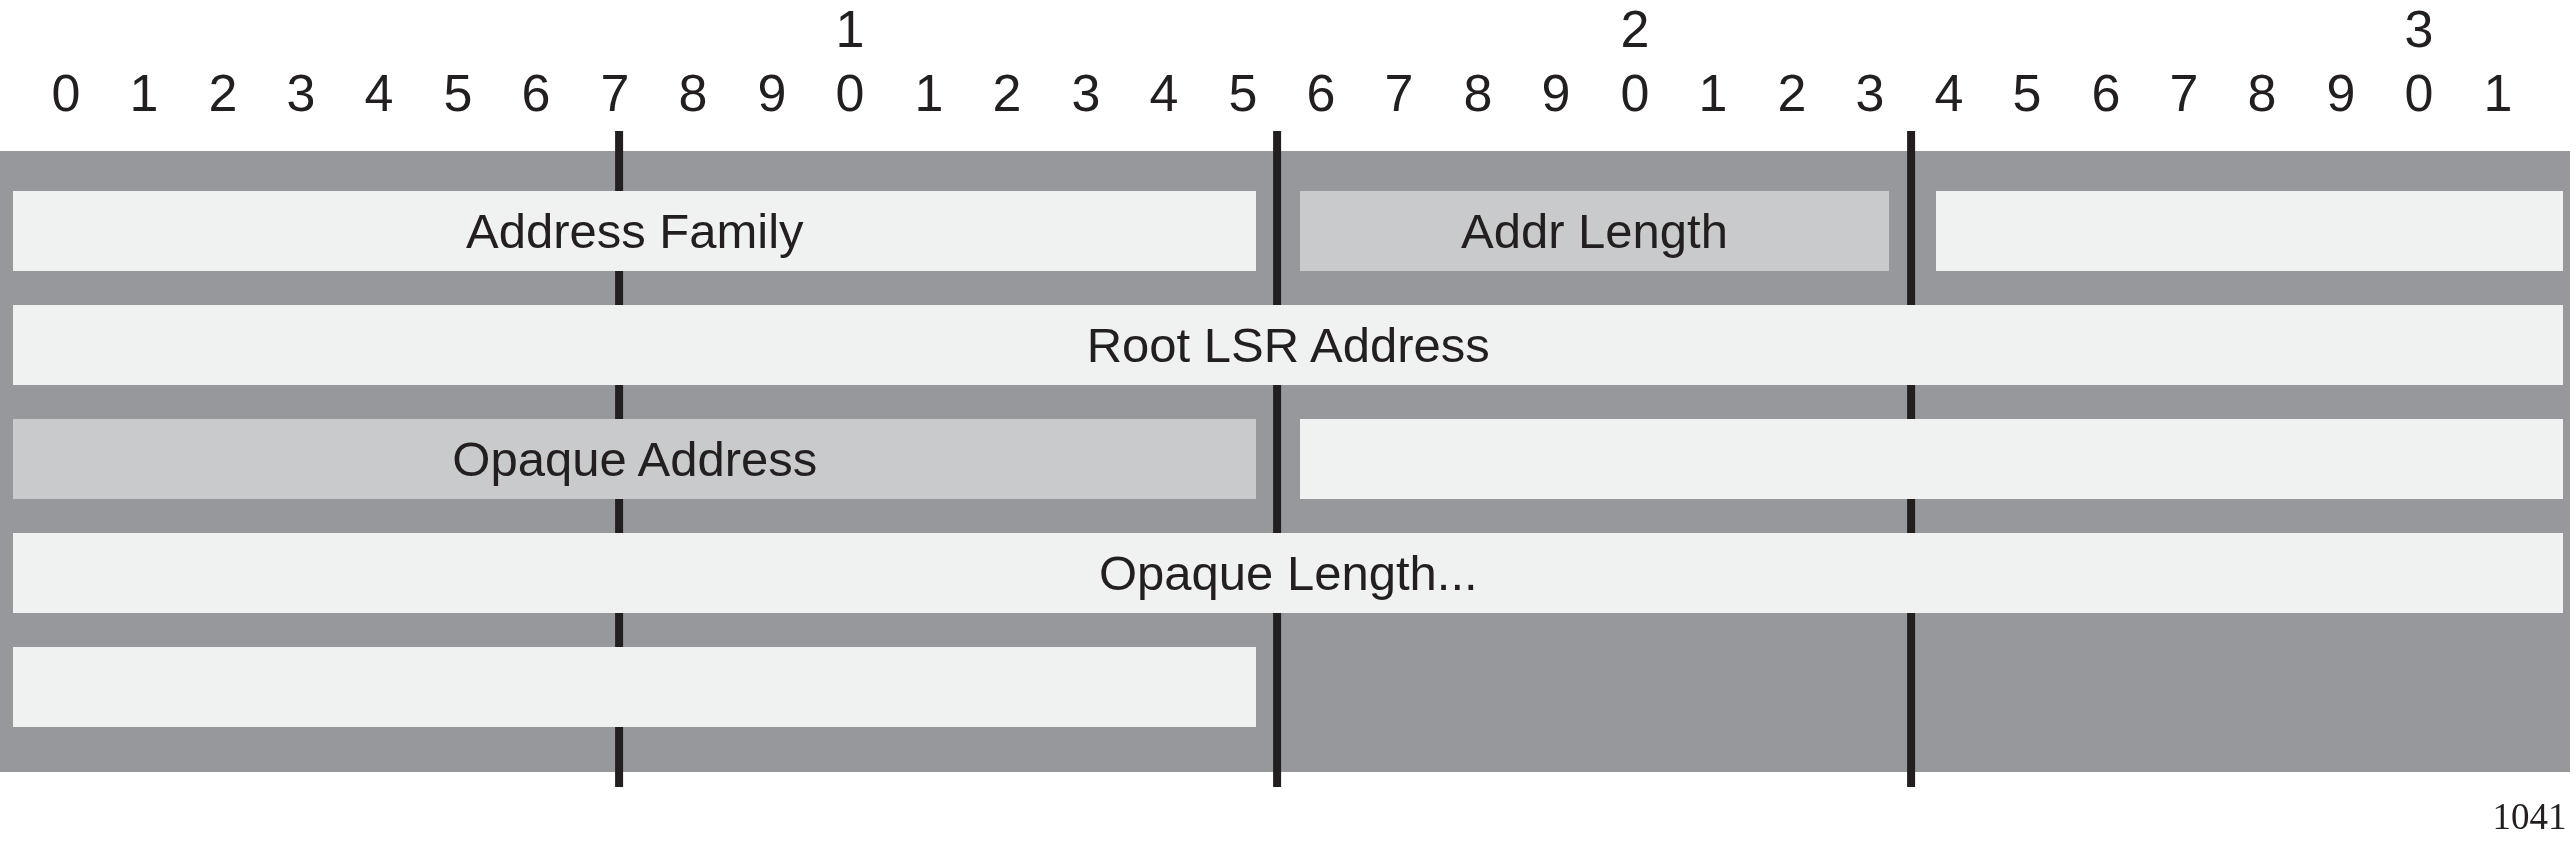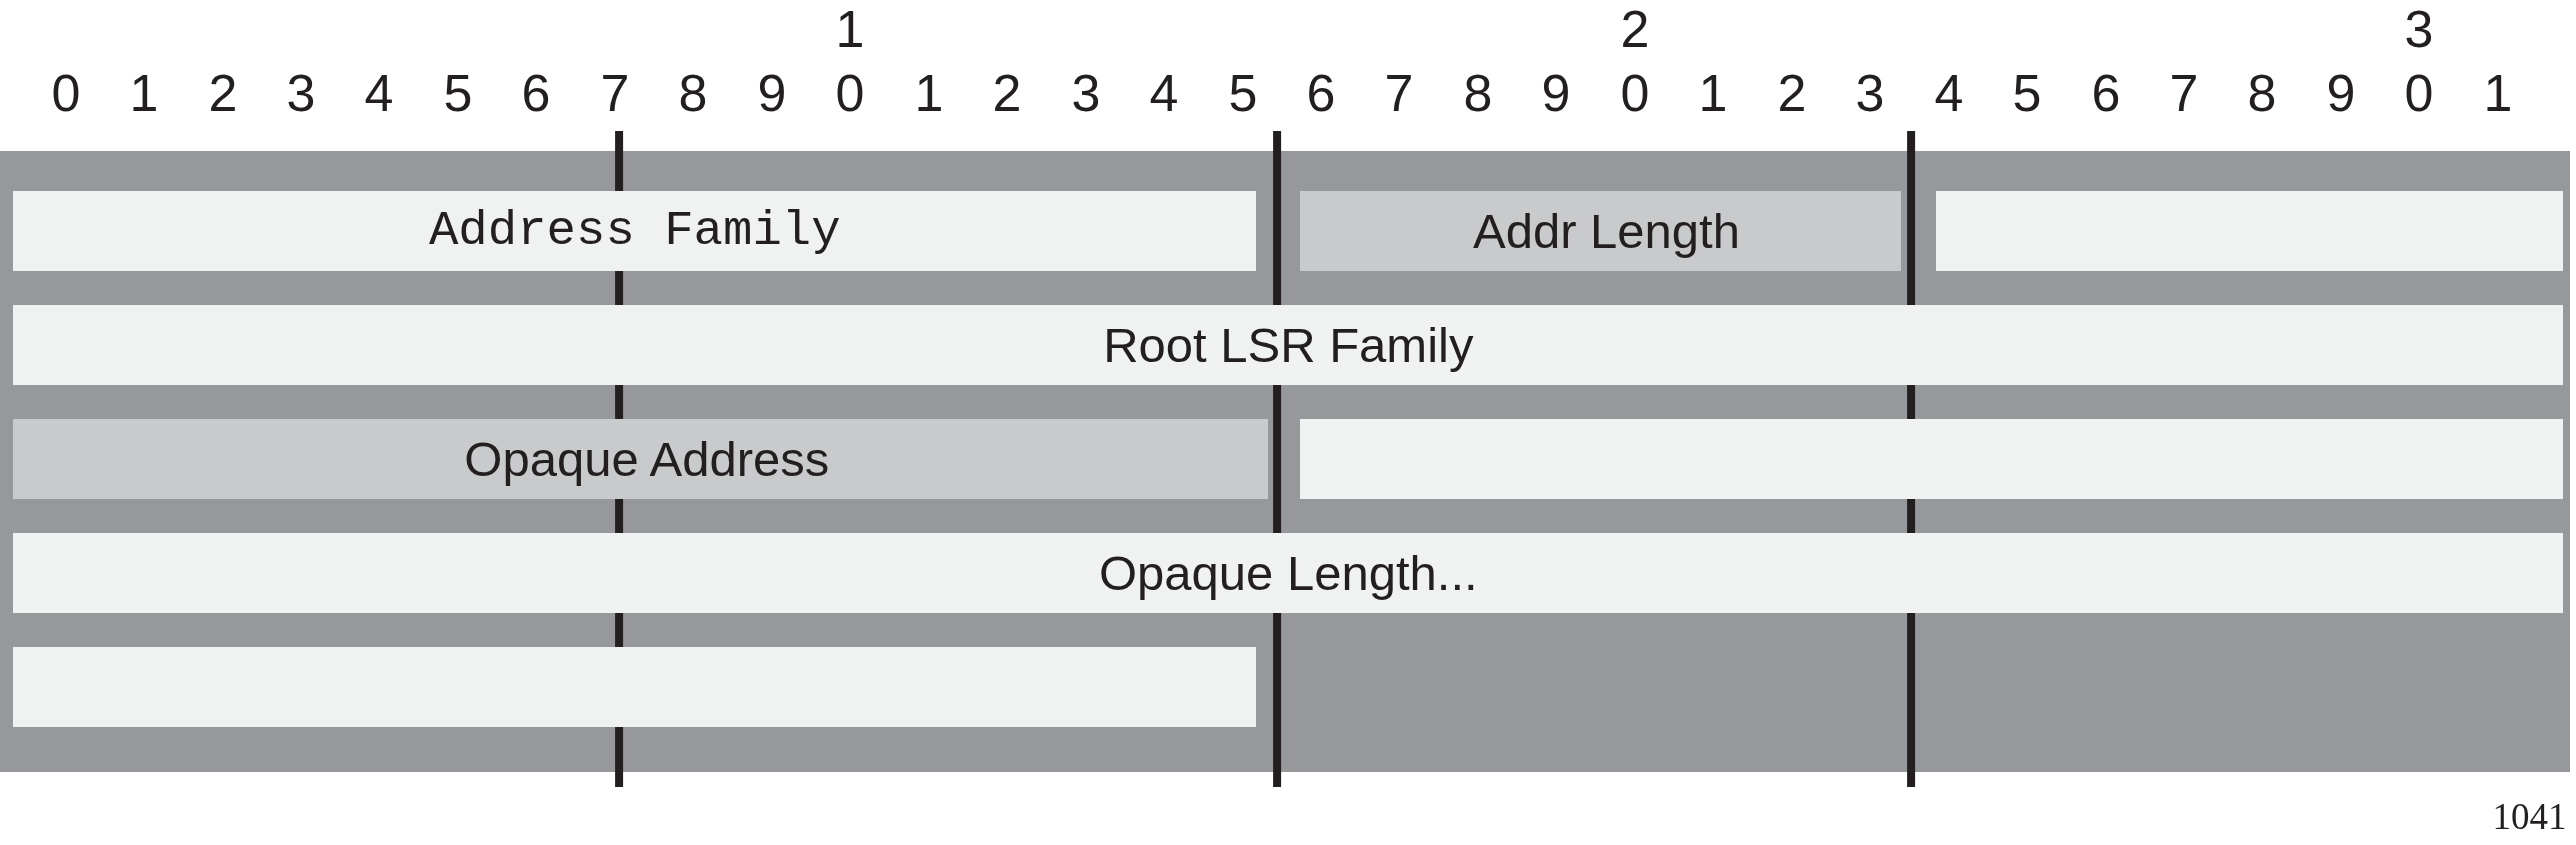--- a/index.html
+++ b/index.html
@@ -42,21 +42,21 @@
   
   .field{
     position:absolute;height:80px;
     background:var(--light);
     z-index:3;
     display:flex;align-items:center;justify-content:center;
     font-size:49px;line-height:1;
     color:var(--ink);
     white-space:nowrap;
   }
-  .field.shaded{background:var(--shaded);padding-left:12px;}
+  .field.shaded{background:var(--shaded);}
   
   .caption{
     position:absolute;right:9.4px;top:797px;
     font-family:"Liberation Serif",serif;
     font-size:37px;line-height:1.1;
     color:var(--ink);
   }
 </style>
 </head>
 <body>
@@ -101,29 +101,29 @@
       <span class="bit-digit" style="left: 2419px;">0</span>
       <span class="bit-digit" style="left: 2498px;">1</span>
     </div>
   <div class="panel"></div>
   <div>
       <div class="vline" style="left: 619px;"></div>
       <div class="vline" style="left: 1277px;"></div>
       <div class="vline" style="left: 1911px;"></div>
     </div>
   <div>
-      <div class="field" style="top: 191px; left: 13.3px; width: 1243px; font-family: Liberation Mono, monospace;">
+      <div class="field" style="top: 191px; left: 13.3px; width: 1243px;">
         <span>Address Family</span>
       </div>
       <div class="field shaded" style="top: 191px; left: 1300px; width: 589px;">
         <span>Addr Length</span>
       </div>
       <div class="field" style="top: 191px; left: 1936px; width: 627px;"></div>
       <div class="field" style="top: 305px; left: 13.3px; width: 2550px;">
-        <span>Root LSR Family</span>
+        <span>Root LSR Address</span>
       </div>
       <div class="field shaded" style="top: 419px; left: 13.3px; width: 1243px;">
         <span>Opaque Address</span>
       </div>
       <div class="field" style="top: 419px; left: 1300px; width: 1263px;"></div>
       <div class="field" style="top: 533px; left: 13.3px; width: 2550px;">
         <span>Opaque Length...</span>
       </div>
       <div class="field" style="top: 647px; left: 13.3px; width: 1243px;"></div>
     </div>

